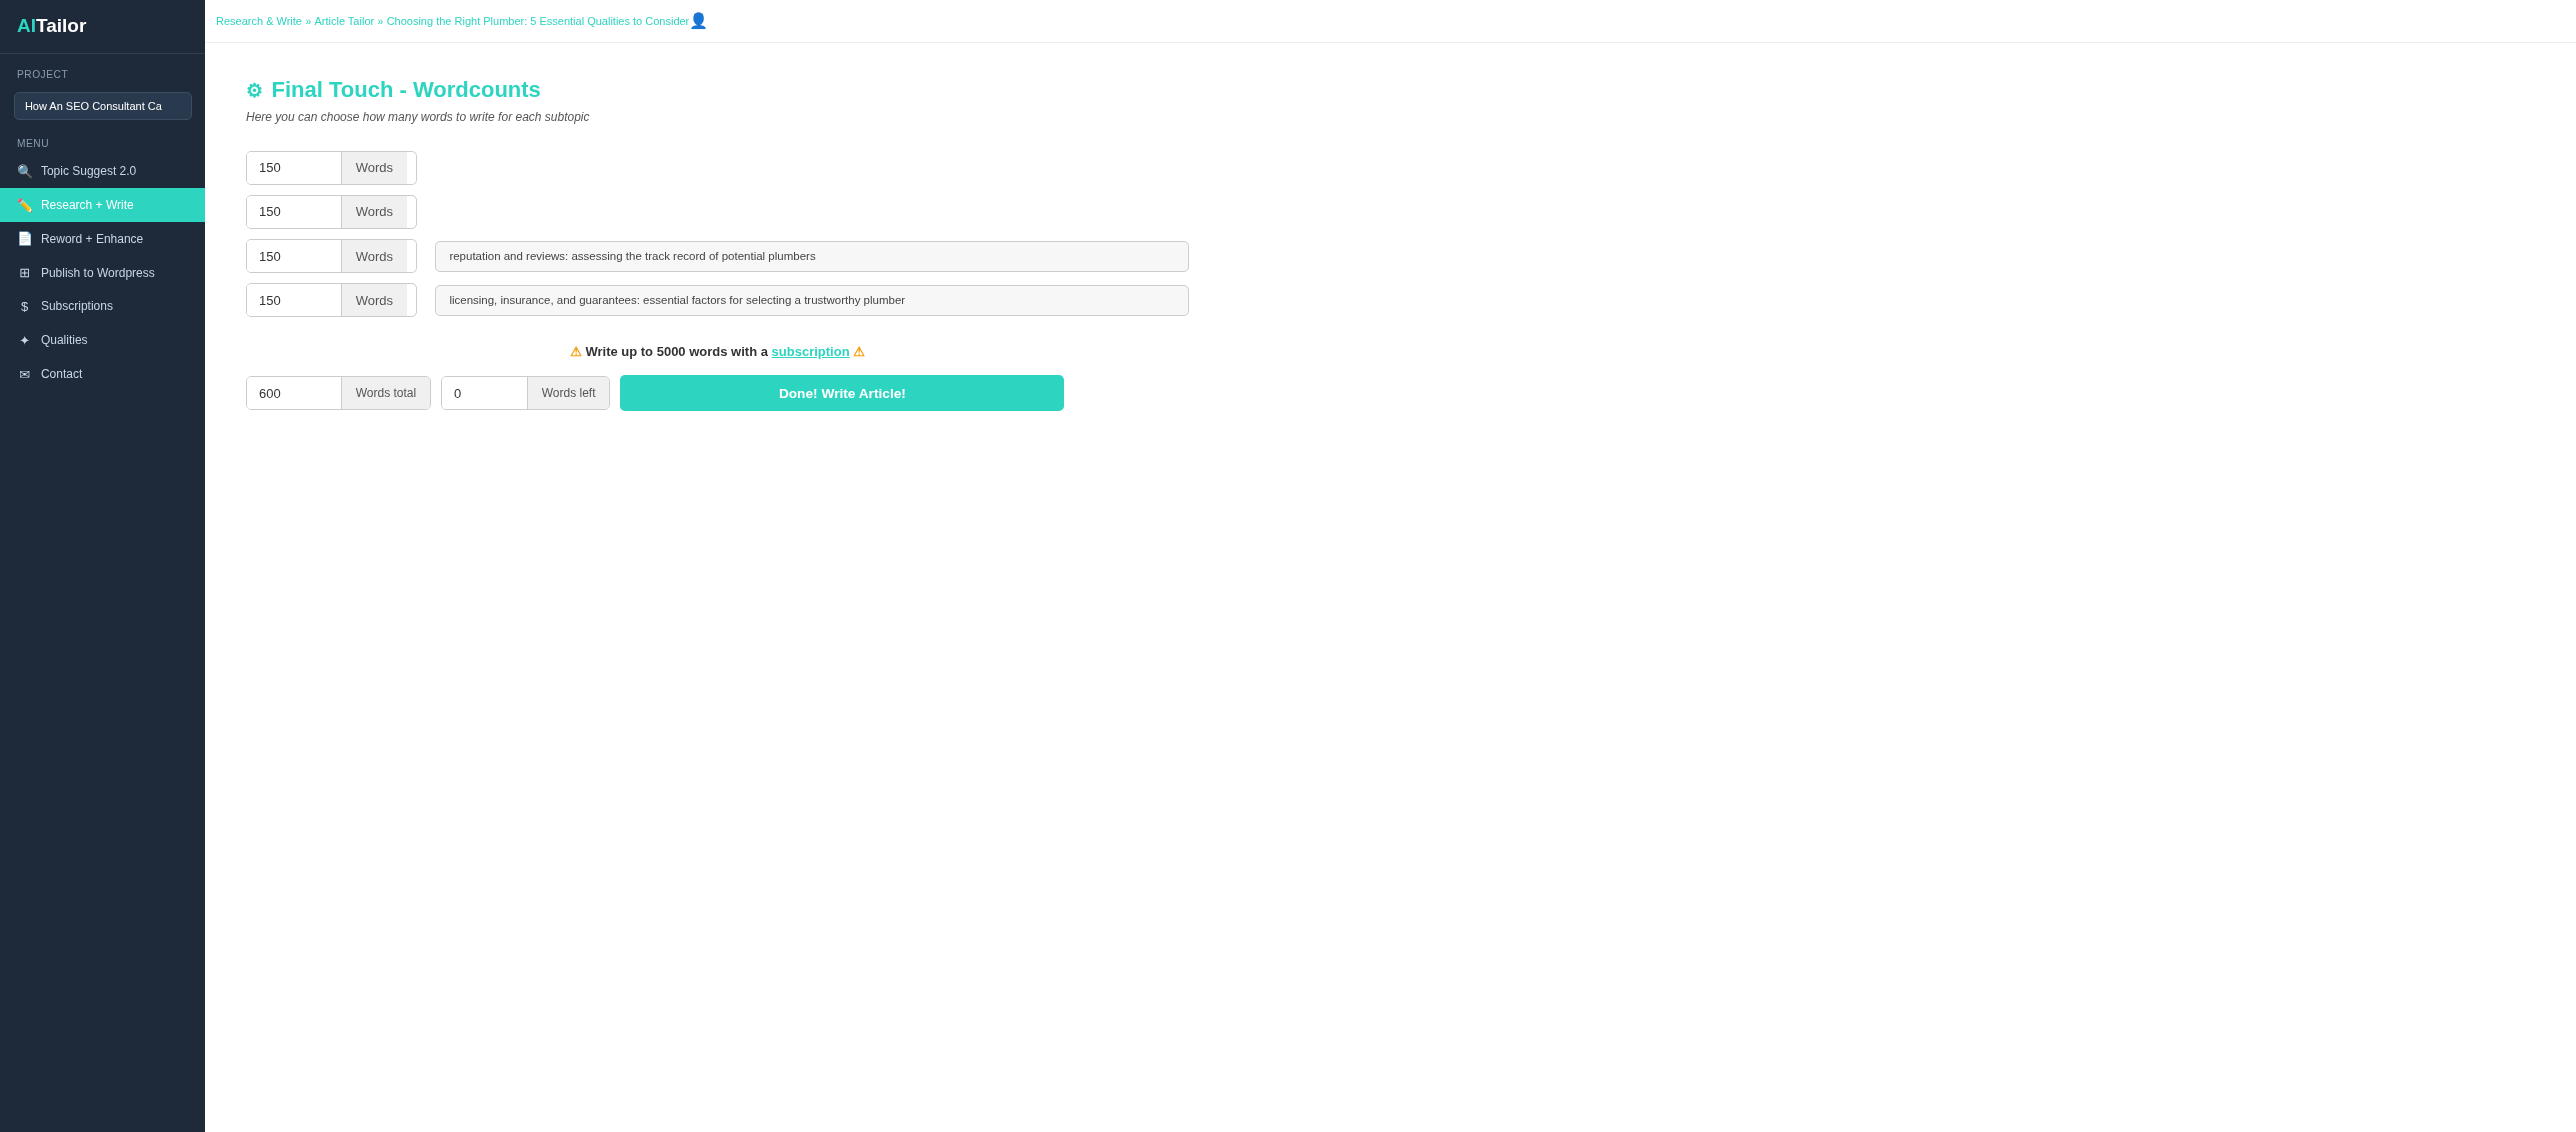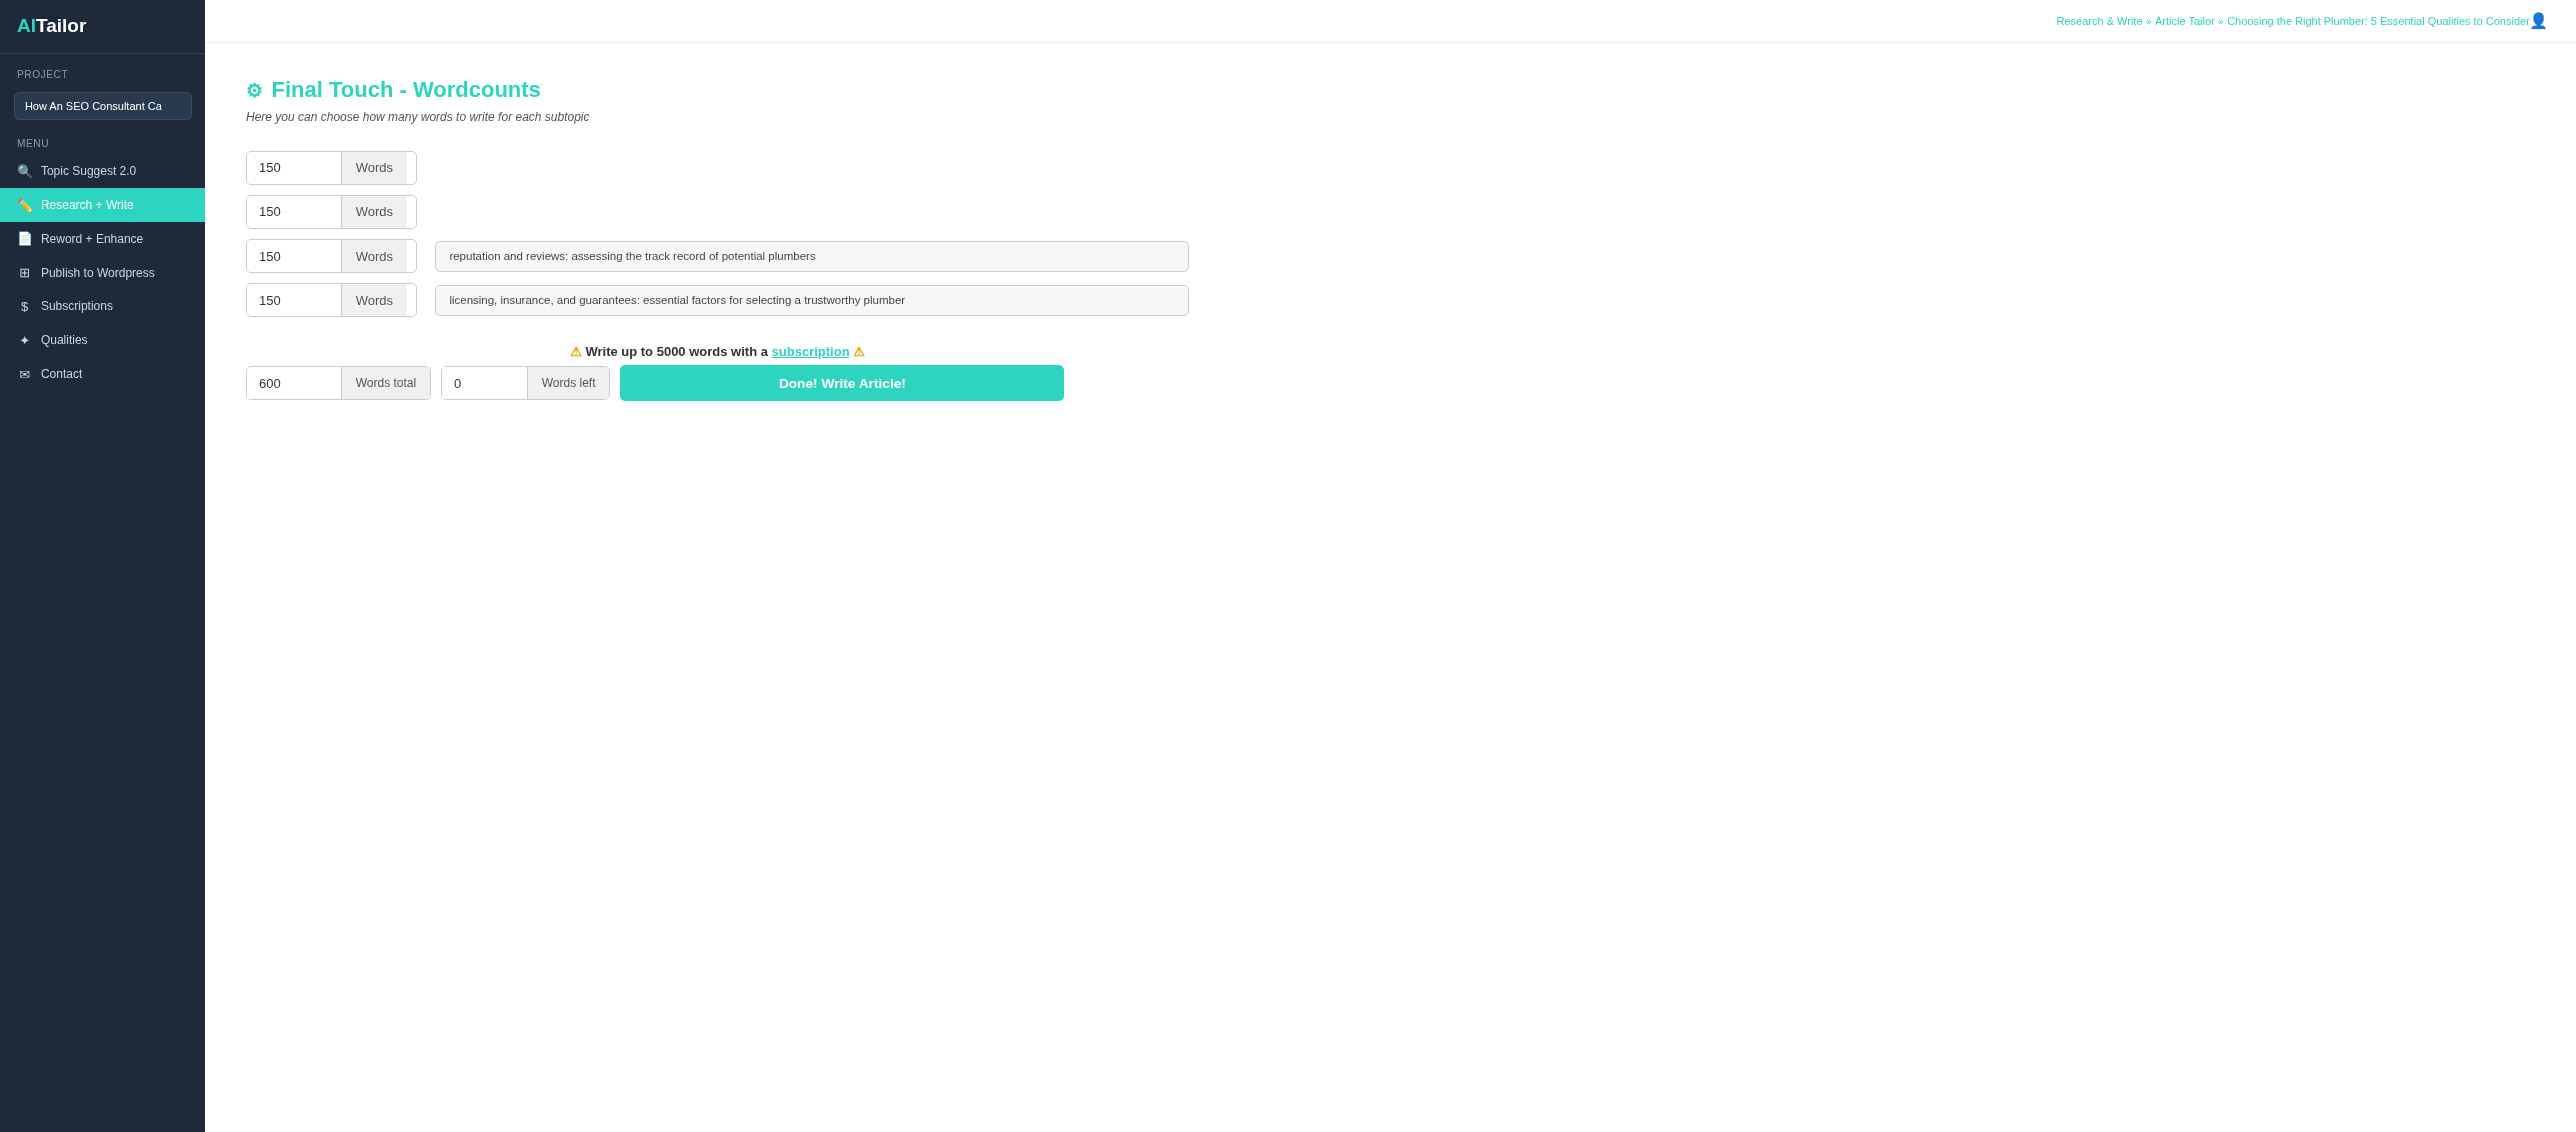--- a/index.html
+++ b/index.html
@@ -73,22 +73,22 @@
     
     .main {
       flex: 1;
       display: flex;
       flex-direction: column;
       overflow: auto;
     }
     .topbar {
       display: flex;
       align-items: center;
-      justify-content: flex-end;
-      padding: 12px 27px;
+      justify-content: flex-start;
+      padding: 12px 11px;
       border-bottom: 0.9px solid #e8edf2;
       font-size: 11px;
       color: #2dd4bf;
     }
     .breadcrumb {
       display: flex;
       align-items: center;
       gap: 3.4px;
       color: #2dd4bf;
       font-size: 11px;
@@ -171,21 +171,21 @@
       color: #444;
       outline: none;
     }
 
     
     .subscription-notice {
       text-align: center;
       font-size: 13px;
       font-weight: 700;
       color: #333;
-      margin-bottom: 6px;
+      margin-bottom: 16px;
     }
     .subscription-notice a {
       color: #2dd4bf;
       text-decoration: underline;
     }
     .warn-icon { color: #f59e0b; }
 
     
     .footer-row {
       display: flex;

